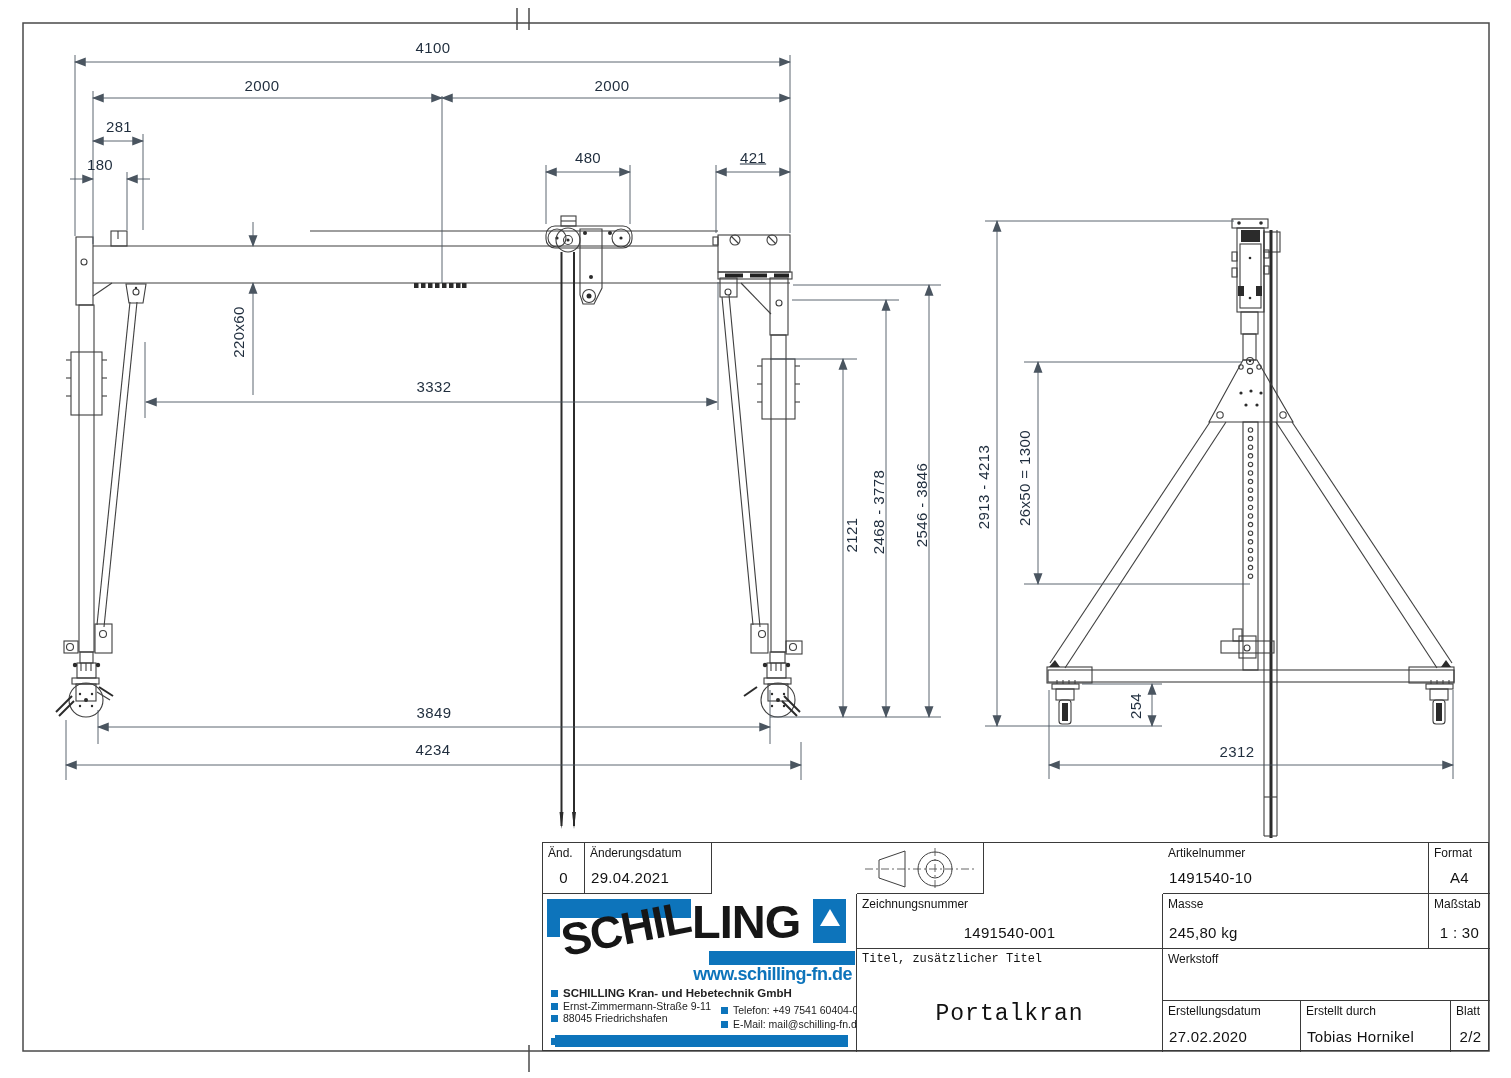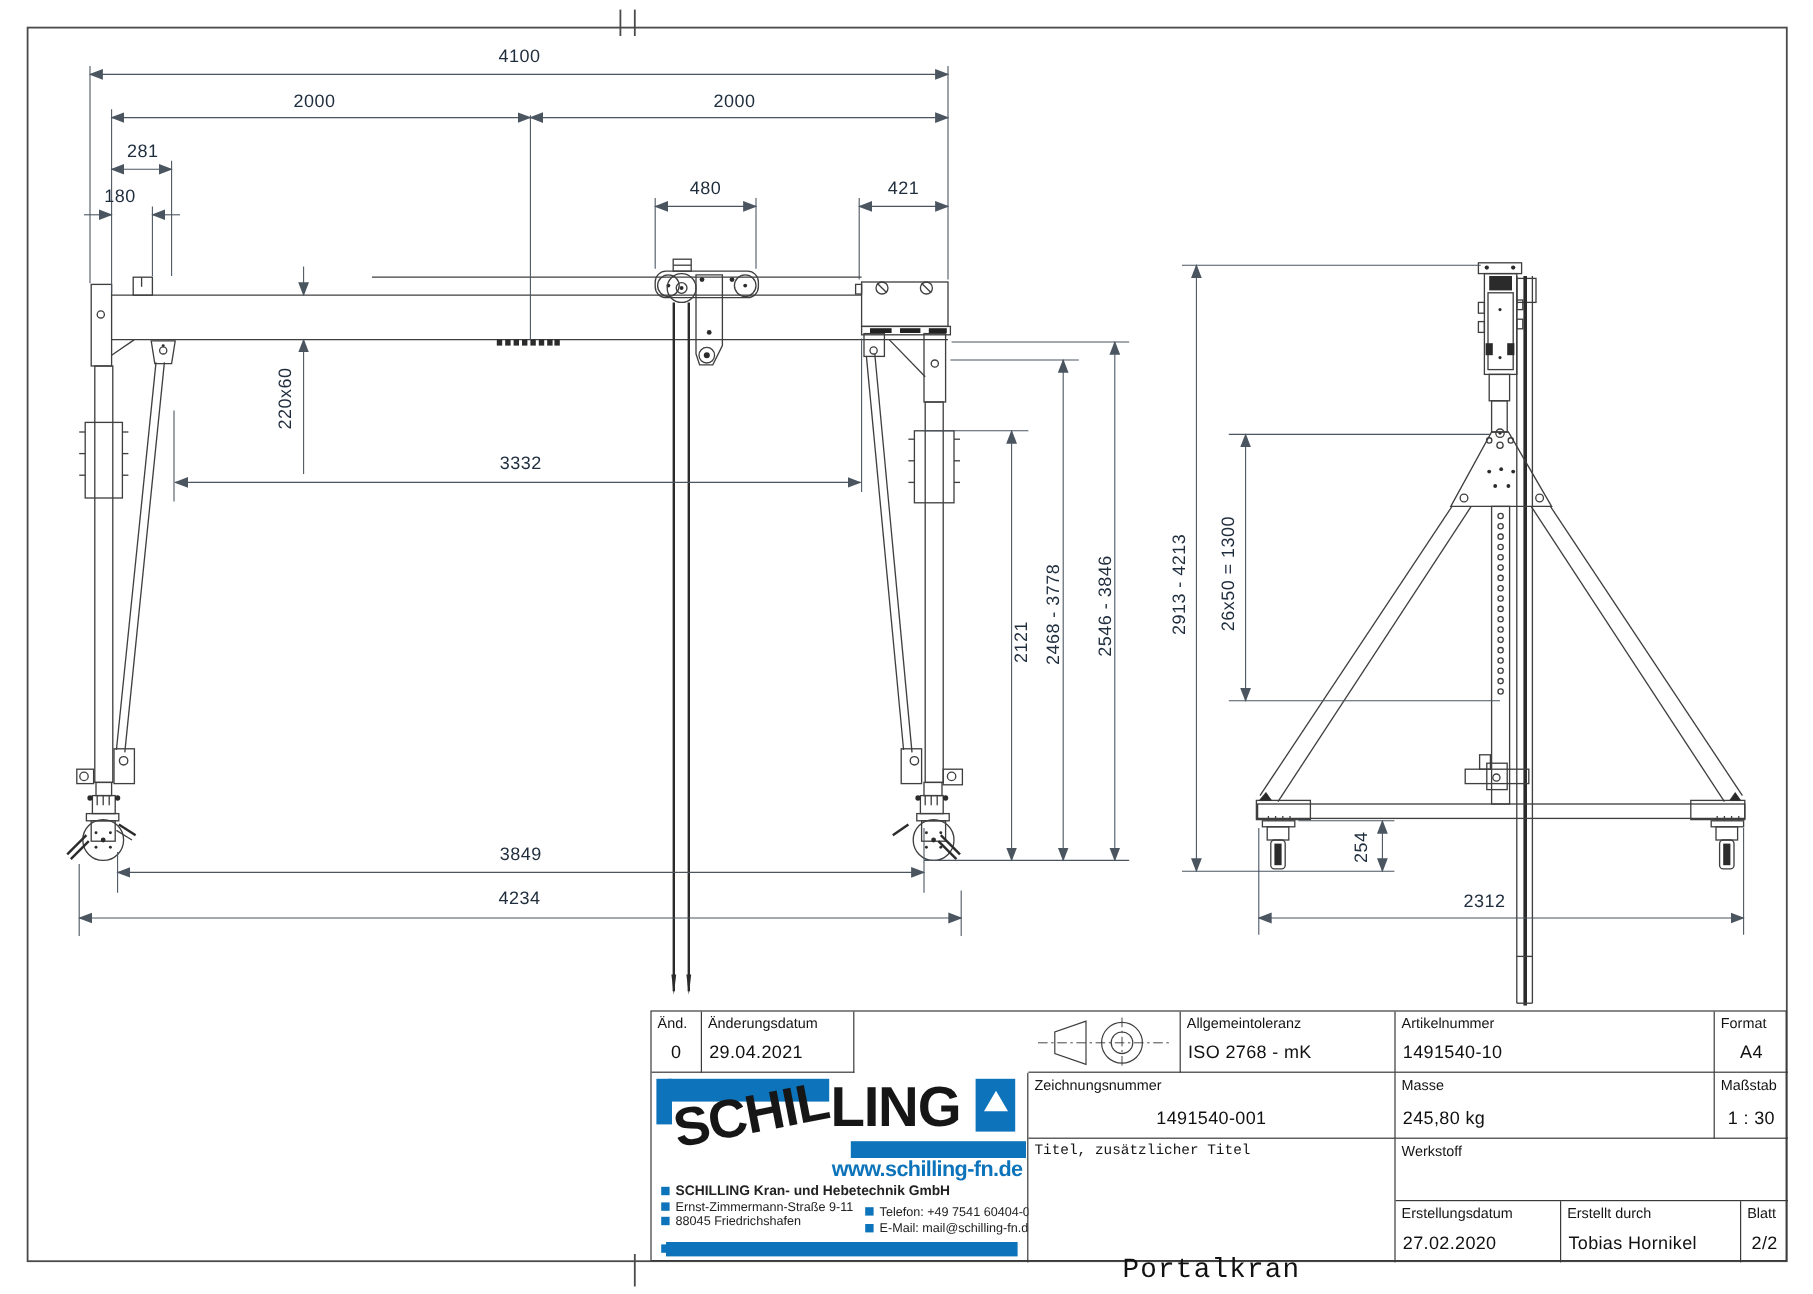--- a/index.html
+++ b/index.html
@@ -14,21 +14,21 @@
   .dim-label{position:absolute;font-size:15px;letter-spacing:.4px;color:#1f2d3d;white-space:nowrap;
              transform:translate(-50%,-50%);}
   .rot{transform:translate(-50%,-50%) rotate(-90deg);}
   
   .tb{position:absolute;left:542px;top:842px;width:947px;height:209px;border:1.4px solid #3a3a3a;box-sizing:border-box;}
   .cell{position:absolute;box-sizing:border-box;border-right:1.2px solid #3a3a3a;border-bottom:1.2px solid #3a3a3a;}
   .cell.nr{border-right:none;} .cell.nb{border-bottom:none;}
   .cl-label{position:absolute;top:3px;left:5px;font-size:12px;color:#141414;white-space:nowrap;}
   .cl-value{position:absolute;bottom:7px;left:6px;font-size:15px;color:#111;white-space:nowrap;letter-spacing:.3px;}
   .ctr{left:0;right:0;text-align:center;}
-  .big-title{position:absolute;top:52px;left:0;right:0;text-align:center;font-size:23px;letter-spacing:1px;color:#111;margin-top:44px;}
+  .big-title{position:absolute;top:52px;left:0;right:0;text-align:center;font-size:23px;letter-spacing:1px;color:#111;}
   
   .logo{position:absolute;left:0;top:51px;width:314px;height:158px;overflow:hidden;}
   .lg-blue{background:#0d74bb;position:absolute;}
   .lg-schil{position:absolute;left:14px;top:22px;font-size:45px;font-weight:bold;color:#161616;
             letter-spacing:-1px;transform:rotate(-11deg);transform-origin:left top;}
   .lg-ling{position:absolute;left:149px;top:0px;font-size:47px;font-weight:bold;color:#161616;letter-spacing:-1px;}
   .lg-sq{position:absolute;left:270px;top:5px;width:33px;height:44px;background:#0d74bb;}
   .lg-tri{position:absolute;left:7px;top:10px;width:0;height:0;border-left:10px solid transparent;
           border-right:10px solid transparent;border-bottom:17px solid #ffffff;}
   .lg-under{position:absolute;left:166px;top:57px;width:146px;height:14px;background:#0d74bb;}
@@ -365,21 +365,21 @@
     <line class="d" x1="1453" y1="690" x2="1453" y2="779"></line>
   </g>
 </svg>
 
 <div class="dim-label" style="left:433px;top:47px;">4100</div>
 <div class="dim-label" style="left:262px;top:85px;">2000</div>
 <div class="dim-label" style="left:612px;top:85px;">2000</div>
 <div class="dim-label" style="left:119px;top:126px;">281</div>
 <div class="dim-label" style="left:100px;top:164px;">180</div>
 <div class="dim-label" style="left:588px;top:157px;">480</div>
-<div class="dim-label" style="left:753px;top:157px;">421</div>
+<div class="dim-label" style="left:753px;top:157px;text-decoration:underline;">421</div>
 <div class="dim-label rot" style="left:238px;top:332px;">220x60</div>
 <div class="dim-label" style="left:434px;top:386px;">3332</div>
 <div class="dim-label rot" style="left:851px;top:535px;">2121</div>
 <div class="dim-label rot" style="left:878px;top:512px;">2468 - 3778</div>
 <div class="dim-label rot" style="left:921px;top:505px;">2546 - 3846</div>
 <div class="dim-label" style="left:434px;top:712px;">3849</div>
 <div class="dim-label" style="left:433px;top:749px;">4234</div>
 <div class="dim-label rot" style="left:983px;top:487px;">2913 - 4213</div>
 <div class="dim-label rot" style="left:1024px;top:478px;">26x50 = 1300</div>
 <div class="dim-label rot" style="left:1135px;top:706px;">254</div>
@@ -396,24 +396,20 @@
     <div class="cl-value">29.04.2021</div>
   </div>
   <div class="cell" style="left:314px;top:0;width:127px;height:51px;">
     <svg width="127" height="51" viewBox="0 0 127 51">
       <line x1="8" y1="26" x2="119" y2="26" stroke="#3f3f3f" stroke-width="0.8" stroke-dasharray="8 3 2 3"></line>
       <path d="M22,17 L22,35 L48,44 L48,8 Z" fill="none" stroke="#3f3f3f" stroke-width="1"></path>
       <circle cx="78" cy="26" r="17" fill="none" stroke="#3f3f3f" stroke-width="1"></circle>
       <circle cx="78" cy="26" r="9" fill="none" stroke="#3f3f3f" stroke-width="1"></circle>
       <line x1="78" y1="5" x2="78" y2="47" stroke="#3f3f3f" stroke-width="0.8" stroke-dasharray="8 3 2 3"></line>
     </svg>
-  </div>
-  <div class="cell" style="left:441px;top:0;width:179px;height:51px;">
-    <div class="cl-label">Allgemeintoleranz</div>
-    <div class="cl-value">ISO 2768 - mK</div>
   </div>
   <div class="cell" style="left:620px;top:0;width:266px;height:51px;">
     <div class="cl-label">Artikelnummer</div>
     <div class="cl-value">1491540-10</div>
   </div>
   <div class="cell nr" style="left:886px;top:0;width:61px;height:51px;">
     <div class="cl-label">Format</div>
     <div class="cl-value ctr">A4</div>
   </div>
 

